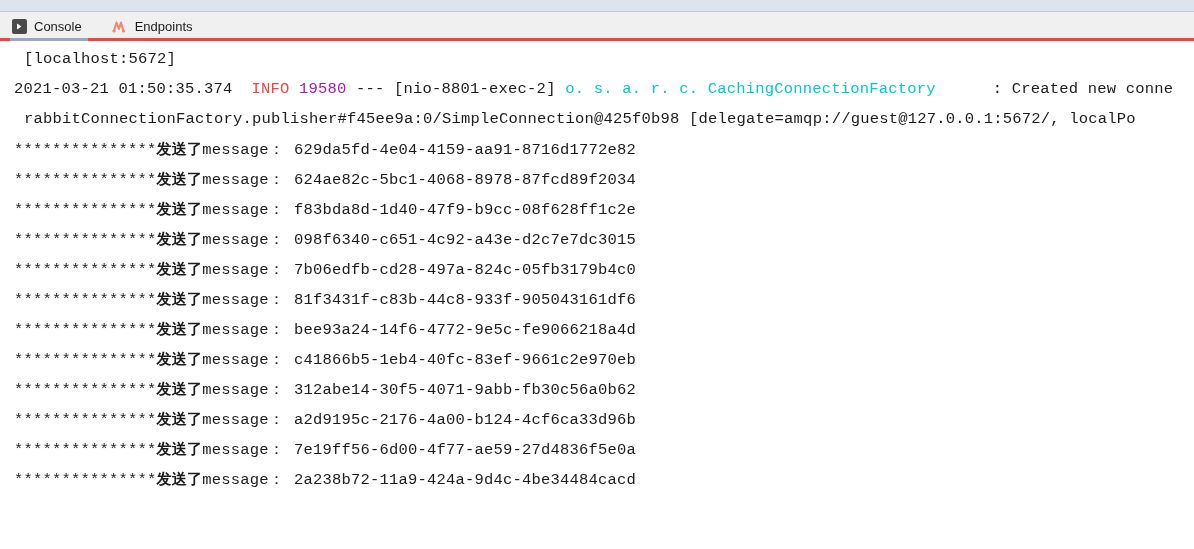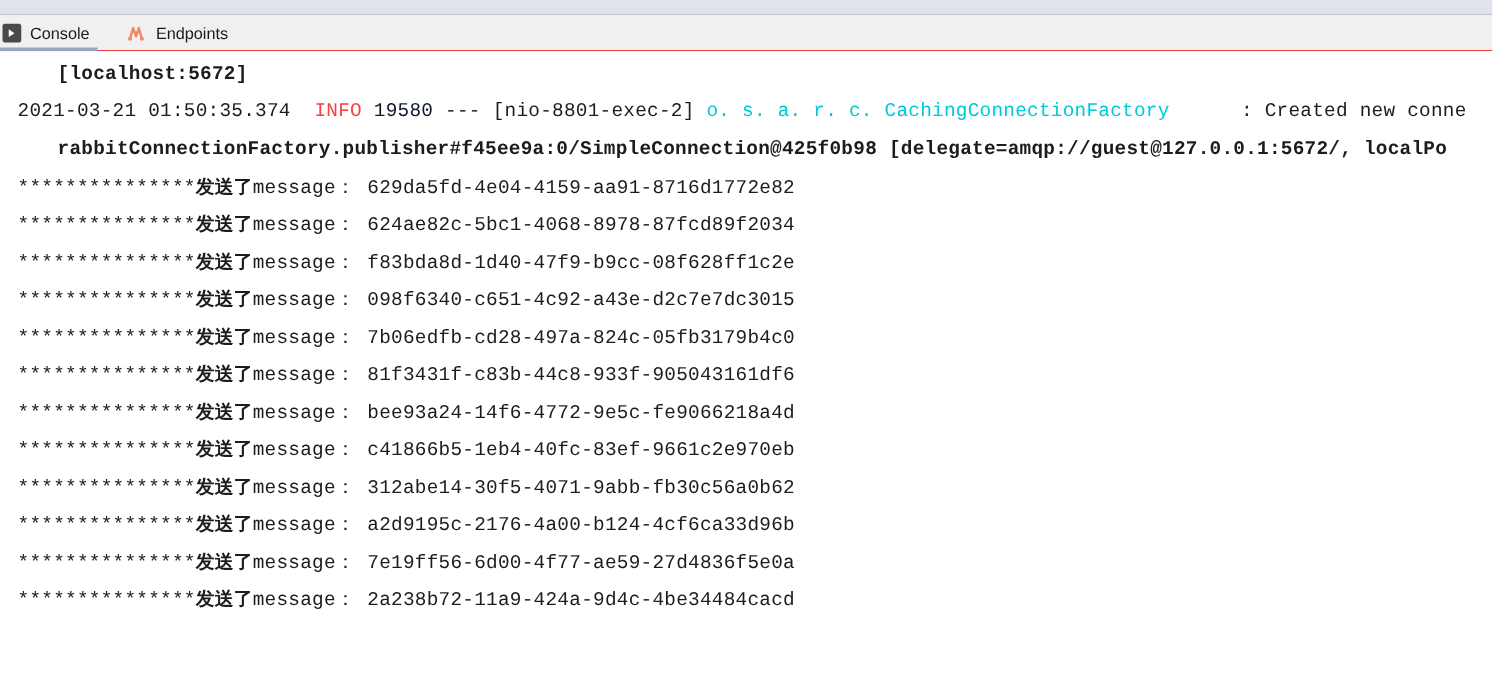--- a/index.html
+++ b/index.html
@@ -19,24 +19,25 @@
     height: 12px;
     background: #dfe3ec;
     border-bottom: 1px solid #c4c8d4;
     box-sizing: border-box;
   }
 
   
   .tab-bar {
     height: 29px;
     background: #f0f0f0;
-    border-bottom: 1px solid #ef4444;
+    border-bottom: 3px solid #ef4444;
     box-sizing: border-box;
     display: flex;
     align-items: flex-start;
+    padding-left: 10px;
     position: relative;
   }
   .tab {
     display: flex;
     align-items: center;
     height: 28px;
     padding: 0 14px 0 2px;
     margin-right: 14px;
     cursor: default;
     position: relative;
@@ -95,24 +96,24 @@
     font-family: "Liberation Mono", monospace;
     font-size: 15.5px;
     line-height: 30px;
     height: 30px;
     color: #1c1c1c;
     white-space: pre;
     padding-left: 14px;
     box-sizing: border-box;
     letter-spacing: 0.2px;
   }
-  .log-line.indent { padding-left: 46px; font-weight: bold; }
+  .log-line.indent { padding-left: 24px; }
 
   .tok-level  { color: #ef4444; }
-  .tok-pid    { color: #0f172a; }
+  .tok-pid    { color: #a21caf; }
   .tok-logger { color: #00c8d7; }
   .tok-plain  { color: #1c1c1c; }
   .cjk {
     font-family: "DejaVu Sans", sans-serif;
     font-size: 15px;
     font-weight: bold;
   }
 </style>
 </head>
 <body>

